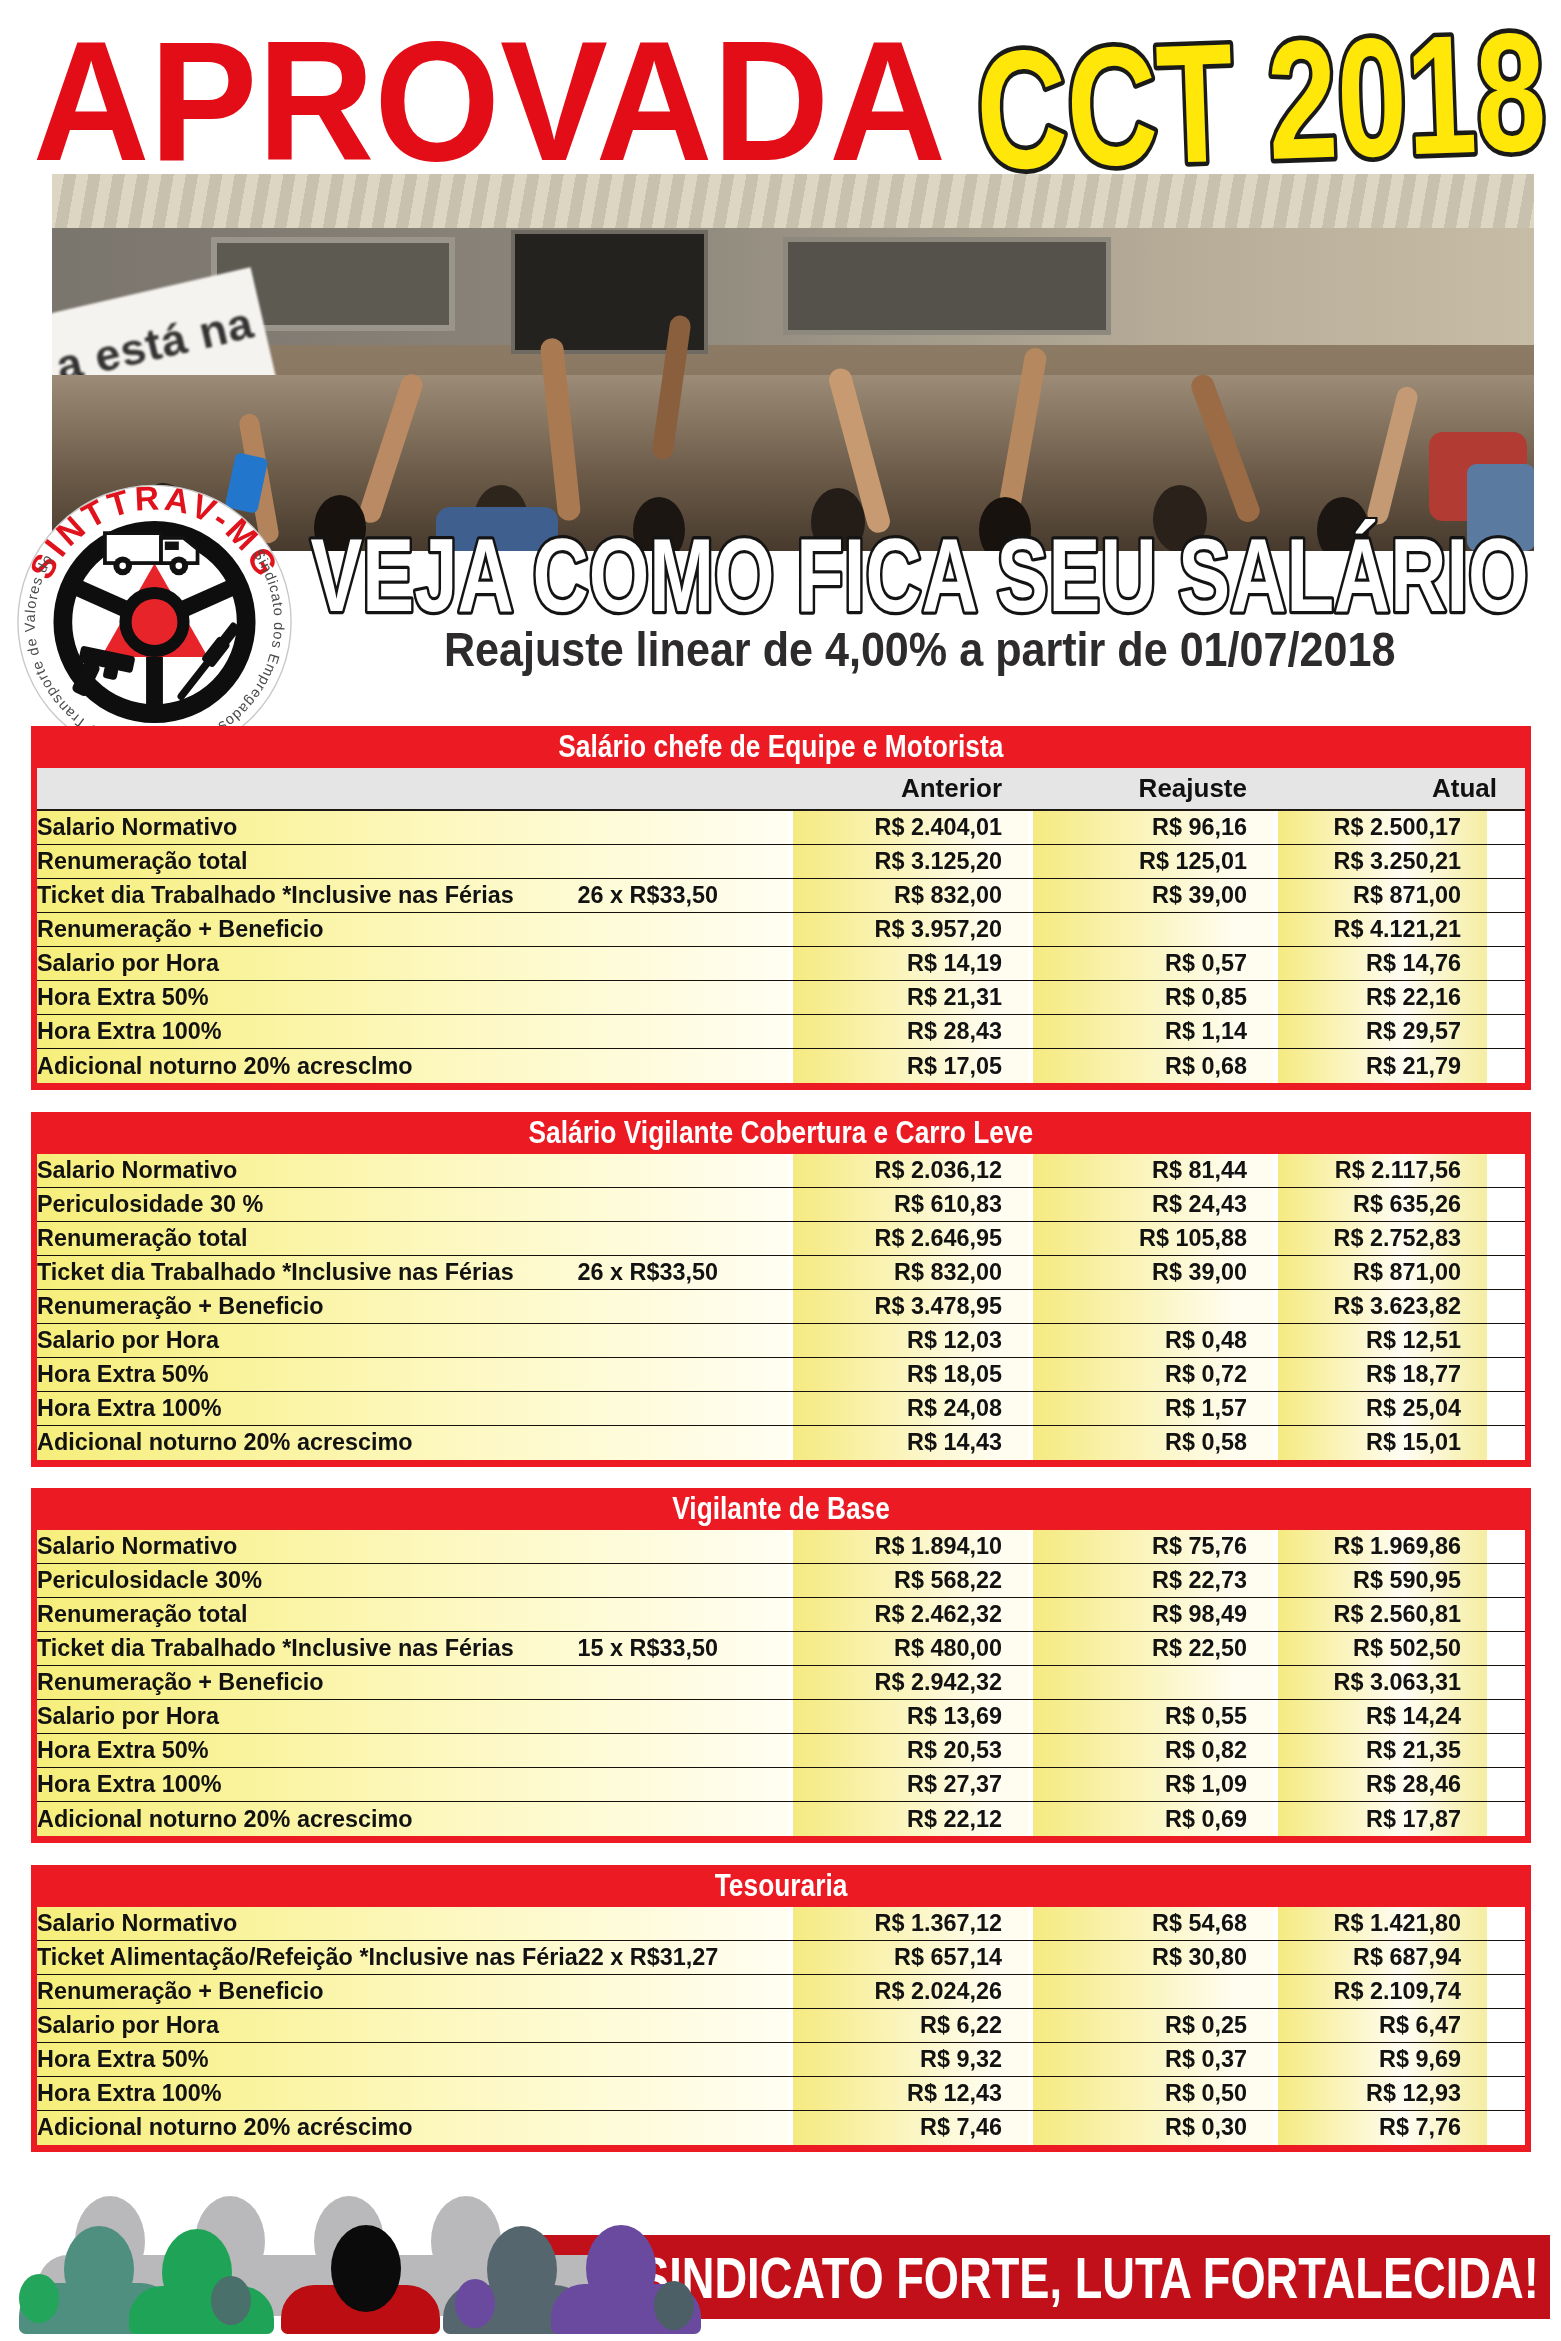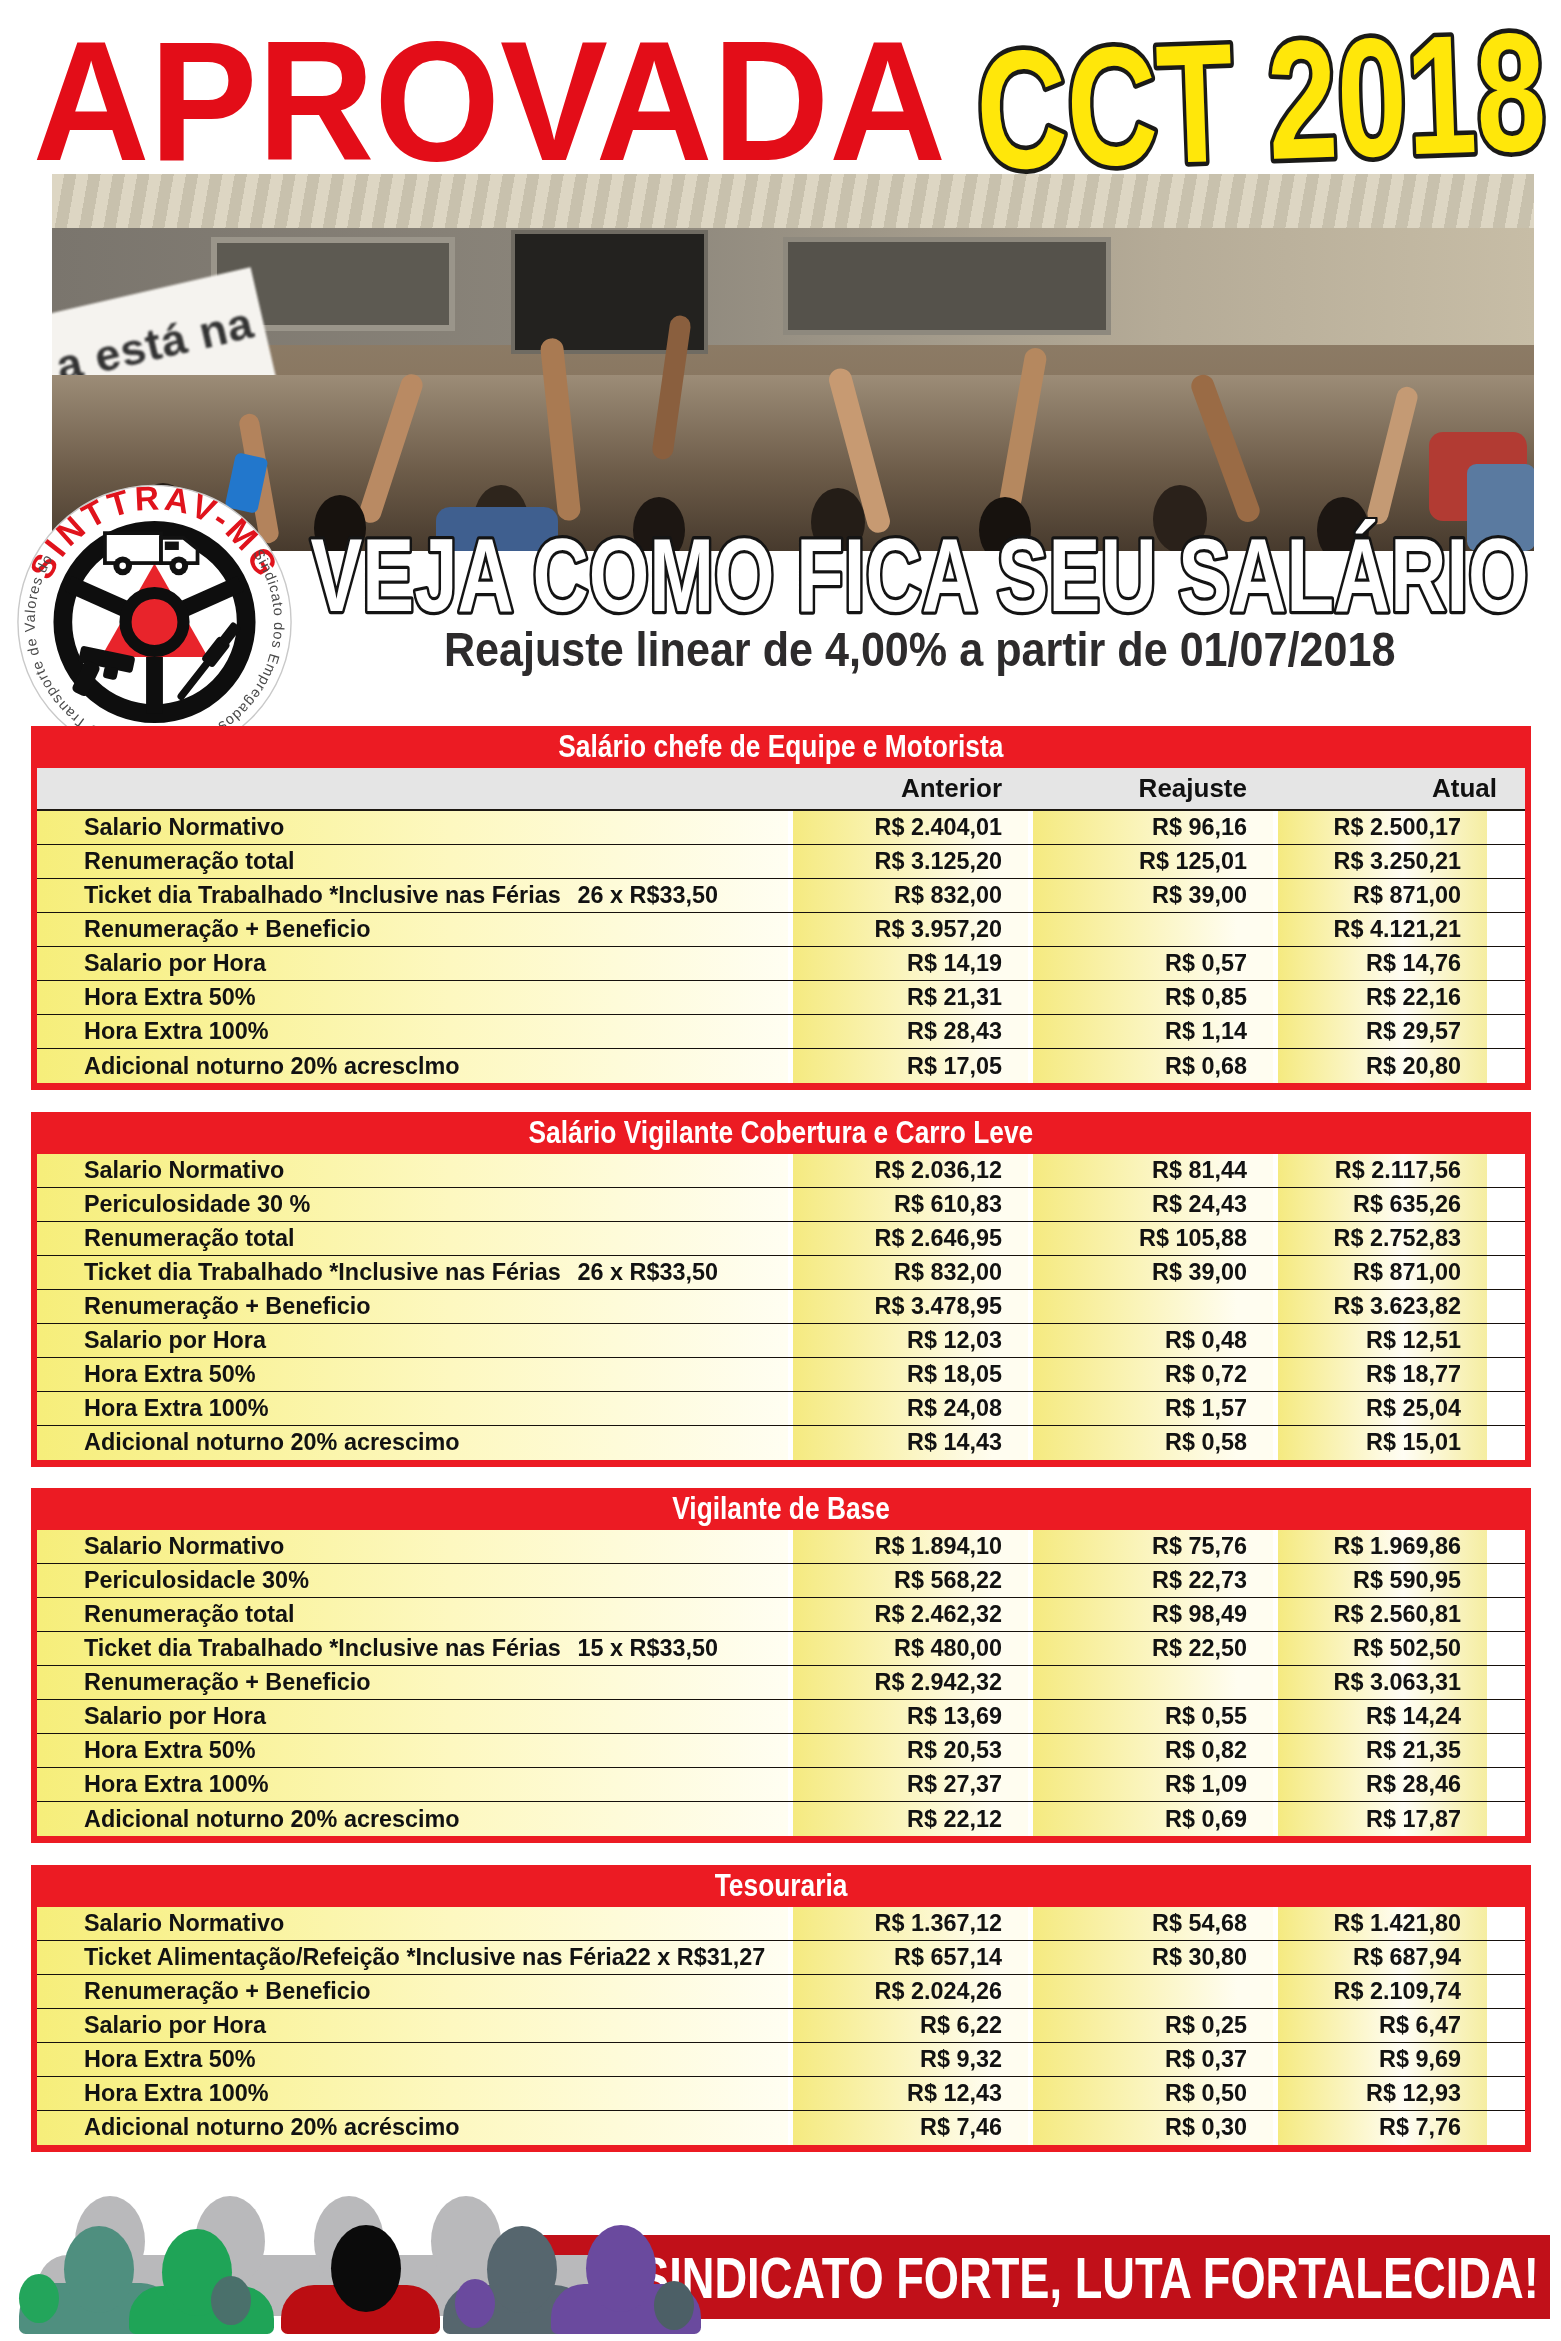--- a/index.html
+++ b/index.html
@@ -34,21 +34,21 @@
   #tables { left:0; top:726px; width:1562px; }
   .table { margin:0 31px 21.5px 31px; border:6.6px solid #ec1b23; border-top:none; border-bottom-width:7.5px; background:#fff; }
   .tbar { height:42px; background:#ec1b23; display:flex; align-items:center; justify-content:center; }
   .tbar span { color:#fff; font-weight:bold; font-size:31px; transform:scaleX(.85); white-space:nowrap; }
   .colband { height:43px; background:#e5e5e5; border-bottom:2.3px solid #1d1813; display:flex; align-items:center; }
   .colband .spacer { width:751px; }
   .ch { font-size:26px; font-weight:bold; color:#111; text-align:right; padding-right:26px; }
   .ch.c1 { width:240px; } .ch.c2 { width:245px; } .ch.c3 { width:250px; }
   .row { display:flex; height:34px; border-bottom:1.4px solid #16110d; }
   .row:last-child { border-bottom:none; }
-  .row .lbl { width:751px; display:flex; align-items:center; padding-left:47px; font-size:23.4px; font-weight:bold; color:#121212;
+  .row .lbl { width:751px; display:flex; align-items:center; font-size:23.4px; font-weight:bold; color:#121212;
               background:linear-gradient(90deg,#f6ee7a 0%,#fdf8c0 55%,#fffef2 100%); white-space:nowrap; }
   .row .lbl .note { margin-left:auto; padding-right:70px; }
   .row .val { border-left:5.6px solid #fff; display:flex; align-items:center; justify-content:flex-end;
               padding-right:26px; font-size:23.4px; font-weight:bold; color:#121212;
               background:linear-gradient(90deg,#f5ea80 0%,#fffdf0 85%); white-space:nowrap; }
   .row .val.c1 { width:240px; } .row .val.c2 { width:245px; } .row .val.c3 { width:214px; }
   .row .val.atual { background:linear-gradient(90deg,#f5ea80 0%,#fffdf4 60%,#f5eda1 100%); }
 
   
   #footbar { left:515px; top:2235px; width:1035px; height:84px; background:#c11019; display:flex; align-items:center; z-index:2; }
@@ -224,21 +224,21 @@
     <div class="val c2">R$ 1,14</div>
     <div class="val c3 atual">R$ 29,57</div>
   </div>
         <div class="row">
     <div class="lbl">
       <span>Adicional noturno 20% acresclmo</span>
 
     </div>
     <div class="val c1">R$ 17,05</div>
     <div class="val c2">R$ 0,68</div>
-    <div class="val c3 atual">R$ 20,80</div>
+    <div class="val c3 atual">R$ 21,79</div>
   </div>
       </div>
   </section>
     <section class="table">
     <div class="tbar">
       <span>Salário Vigilante Cobertura e Carro Leve</span>
     </div>
 
     <div>
         <div class="row">

